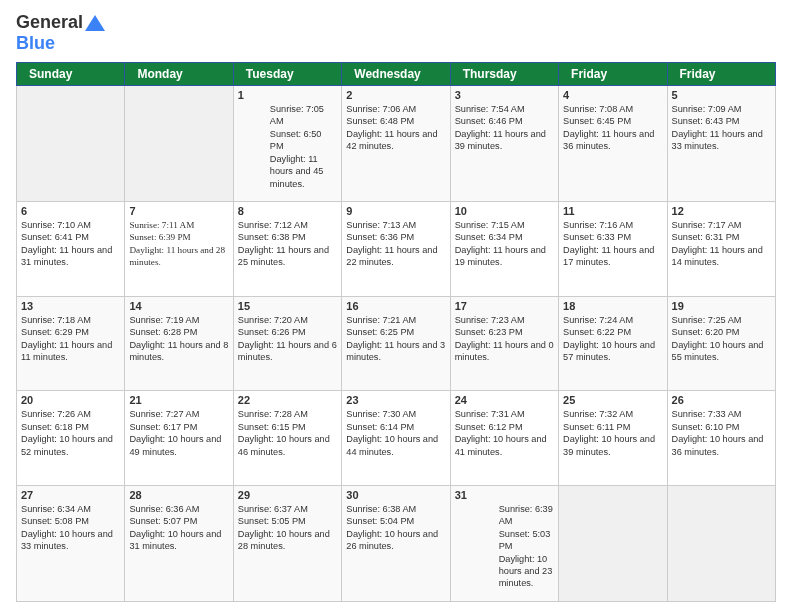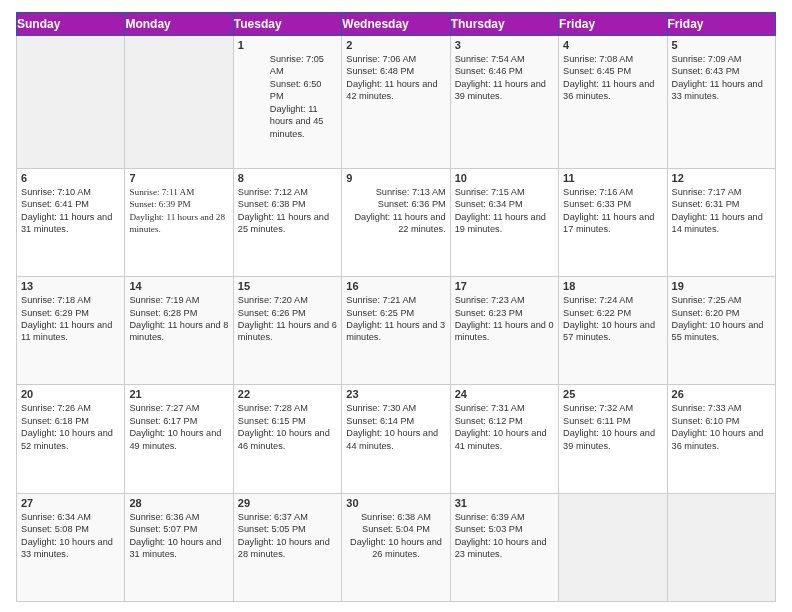--- a/index.html
+++ b/index.html
@@ -43,25 +43,25 @@
       margin-top: 2px;
     }
     .calendar {
       flex: 1;
       border: 1px solid #ccc;
       border-collapse: collapse;
       width: 100%;
       table-layout: fixed;
     }
     .calendar thead tr th {
-      background-color: #a21caf;
+      background-color: #15803d;
       color: white;
       font-size: 12px;
       font-weight: bold;
-      padding: 4px 0;
+      padding: 4px 12px;
       text-align: left;
       border: 1px solid #2a559f;
     }
     .calendar tbody tr td {
       border: 1px solid #ccc;
       vertical-align: top;
       padding: 3px 4px;
       font-size: 9.5px;
       color: #333;
       height: 88px;
@@ -85,20 +85,35 @@
       color: #333;
     }
     .empty-cell {
       background: #f0f0f0 !important;
     }
   </style>
 </head>
 <body>
 
 <div class="page">
+  <div class="header">
+    <div class="logo">
+  <div style="display:flex;align-items:center;">
+    <span style="font-size:18px;font-weight:bold;color:#333;">General</span>
+    <svg width="20" height="16" viewBox="0 0 20 16" style="margin-left:2px;">
+      <polygon points="10,0 20,16 0,16" fill="#3b82f6"></polygon>
+    </svg>
+  </div>
+  <span style="font-size:18px;font-weight:bold;color:#3b82f6;">Blue</span>
+</div>
+    <div class="header-right">
+      <div class="month-title"></div>
+      <div class="location"></div>
+    </div>
+  </div>
 
   <table class="calendar">
     <thead>
       <tr>
       <th>Sunday</th>
           <th>Monday</th>
           <th>Tuesday</th>
           <th>Wednesday</th>
           <th>Thursday</th>
           <th>Friday</th>
@@ -154,21 +169,21 @@
 Daylight: 11 hours and 28 minutes.</div>
           </td>
           <td>
             <span class="day-number">8</span>
             <div class="cell-content" style="white-space: pre-line;">Sunrise: 7:12 AM
 Sunset: 6:38 PM
 Daylight: 11 hours and 25 minutes.</div>
           </td>
           <td>
             <span class="day-number">9</span>
-            <div class="cell-content" style="white-space: pre-line; text-align: right;">Sunrise: 7:13 AM
+            <div class="cell-content" style="white-space: pre-line;">Sunrise: 7:13 AM
 Sunset: 6:36 PM
 Daylight: 11 hours and 22 minutes.</div>
           </td>
           <td>
             <span class="day-number">10</span>
             <div class="cell-content" style="white-space: pre-line;">Sunrise: 7:15 AM
 Sunset: 6:34 PM
 Daylight: 11 hours and 19 minutes.</div>
           </td>
           <td>
@@ -286,27 +301,27 @@
 Daylight: 10 hours and 31 minutes.</div>
           </td>
           <td>
             <span class="day-number">29</span>
             <div class="cell-content" style="white-space: pre-line;">Sunrise: 6:37 AM
 Sunset: 5:05 PM
 Daylight: 10 hours and 28 minutes.</div>
           </td>
           <td>
             <span class="day-number">30</span>
-            <div class="cell-content" style="white-space: pre-line; text-align: center;">Sunrise: 6:38 AM
+            <div class="cell-content" style="white-space: pre-line;">Sunrise: 6:38 AM
 Sunset: 5:04 PM
 Daylight: 10 hours and 26 minutes.</div>
           </td>
           <td>
             <span class="day-number">31</span>
-            <div class="cell-content" style="white-space: pre-line;">Sunrise: 6:39 AM
+            <div class="cell-content" style="white-space: pre-line; margin-left: 44px;">Sunrise: 6:39 AM
 Sunset: 5:03 PM
 Daylight: 10 hours and 23 minutes.</div>
           </td>
           <td class="empty-cell"></td>
           <td class="empty-cell"></td>
         </tr>
       </tbody>
   </table>
 </div>
 

